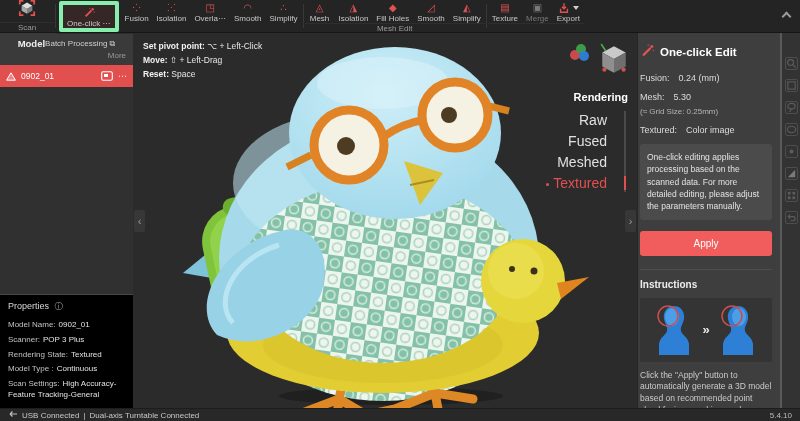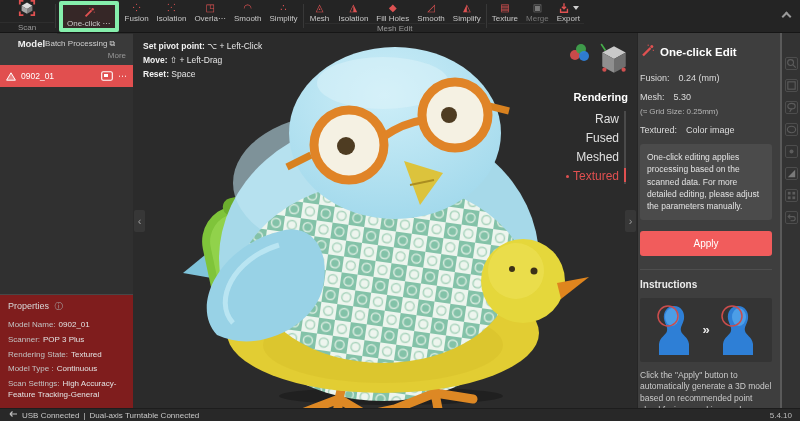--- a/index.html
+++ b/index.html
@@ -37,39 +37,39 @@
   .lp-top { background:#3a3a3a; padding:5px 7px 2px; }
   .lp-head { display:flex; justify-content:center; align-items:center; }
   .lp-title { font-size:9.5px; font-weight:bold; color:#eee; }
   .lp-batch { font-size:8px; color:#cfcfcf; cursor:pointer; }
   .lp-more { text-align:right; font-size:8px; color:#999; padding:2px 0 3px; cursor:pointer; }
   .model-item { background:#e14f4f; color:#fff; display:flex; align-items:center; gap:5px;
                 height:22px; padding:0 6px; cursor:pointer; }
   .model-item .mname { flex:1; font-size:8.5px; }
   .model-item .mic { display:flex; align-items:center; font-size:9px; color:#fff; cursor:pointer; }
   .lp-list { flex:1; background:#303030; }
-  .lp-props { background:#7f1d1d; border-top:1px solid #474747; padding:6px 8px 4px; }
+  .lp-props { background:#000000; border-top:1px solid #474747; padding:6px 8px 4px; }
   .props-title { font-size:9px; color:#d8d8d8; margin-bottom:6px; }
   .props-title .inf { color:#a8a8a8; font-size:8.5px; margin-left:3px; }
   .prow { font-size:8px; color:#c3c3c3; line-height:1.45; margin-bottom:3px; }
   .prow .pv { color:#e2e2e2; margin-left:3px; }
 
   
   .viewport { flex:1; position:relative; background:#2b2b2b; overflow:hidden; }
   .vp-svg { position:absolute; left:0; top:0; }
   .hints { position:absolute; top:6px; left:10px; font-size:8.5px; line-height:1.65; color:#e6e6e6; }
   .hints b { color:#f2f2f2; }
   .render-overlay { position:absolute; top:10px; right:9px; display:flex; flex-direction:column;
                     align-items:flex-end; }
   .gizmo-row { display:flex; align-items:flex-start; gap:8px; }
   .render-title { font-size:11px; font-weight:bold; color:#fff; margin-top:12px; }
   .opt-list { position:relative; padding-right:9px; margin-top:4px; text-align:right; }
   .opt-list::after { content:''; position:absolute; right:2px; top:4px; bottom:4px; width:2px;
                      background:#4a4a4a; }
-  .opt { font-size:12px; color:#e0e0e0; margin:5px 0; cursor:pointer; position:relative; }
+  .opt { font-size:14px; color:#e0e0e0; margin:5px 12px; cursor:pointer; position:relative; }
   .opt.selected { color:#e05050; }
   .opt .seldot { display:inline-block; width:3px; height:3px; background:#e05050; border-radius:50%;
                  vertical-align:middle; margin-right:4px; }
   .ind-red { position:absolute; right:2px; bottom:6px; width:2px; height:14px; background:#e05050; z-index:2; }
   .vp-chev { position:absolute; top:50%; margin-top:-11px; width:11px; height:22px; background:#3a3a3a;
              color:#aaa; font-size:11px; display:flex; align-items:center; justify-content:center;
              cursor:pointer; border-radius:2px; opacity:.85; }
   .vp-chev.l { left:1px; } .vp-chev.r { right:1px; }
 
   

